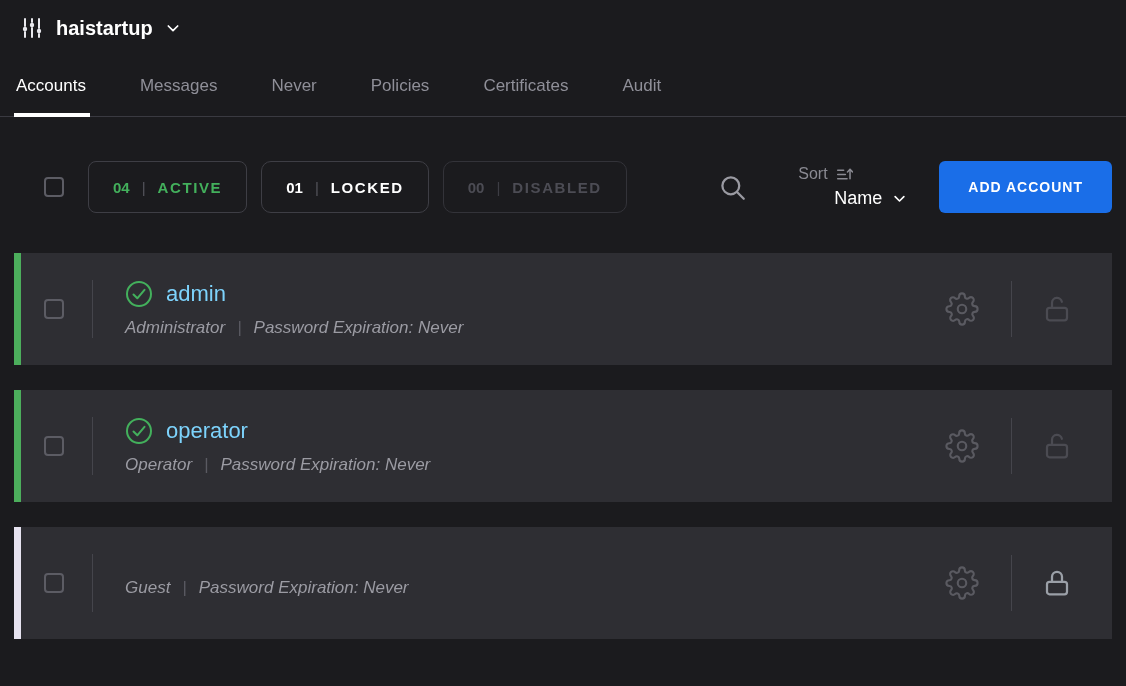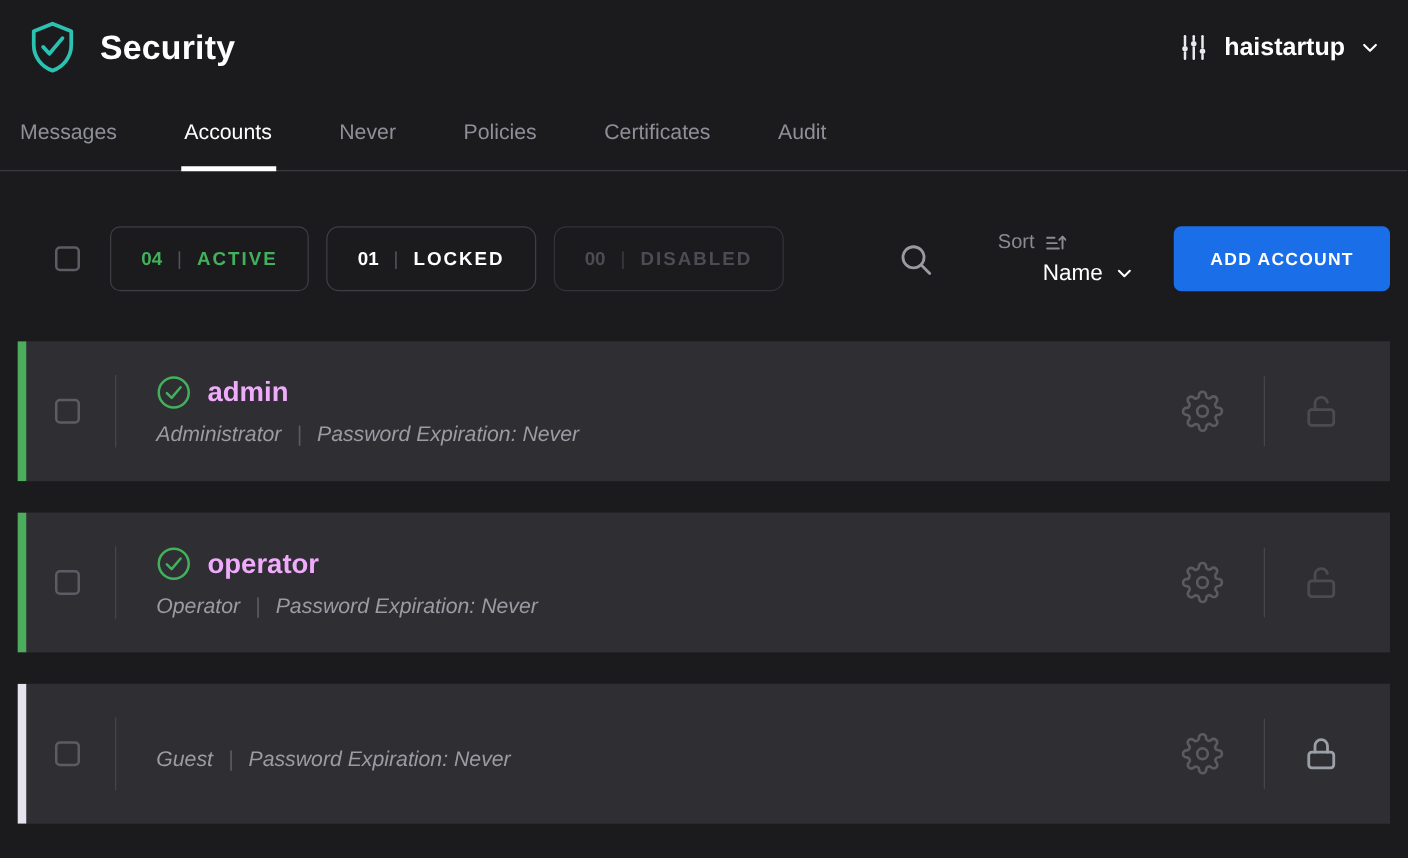--- a/index.html
+++ b/index.html
@@ -89,48 +89,39 @@
   .account-row::before {
     content:""; position:absolute; left:0; top:0; bottom:0; width:7px;
   }
   .row--active::before { background:#4cae5c; }
   .row--locked::before { background:#e6e3f0; }
 
   .account-row .checkbox { margin-left:30px; }
   .v-divider { width:1px; height:58px; background:#45454c; margin-left:28px; }
   .row-main { margin-left:32px; flex:1; min-width:0; }
   .row-title { display:flex; align-items:center; gap:13px; }
-  .row-name { font-size:22px; font-weight:700; color:#f0abfc; }
+  .row-name { font-size:22px; font-weight:400; color:#7dd3fc; }
   .row-sub {
     display:flex; align-items:center; gap:12px;
     margin-top:10px; font-size:17px; color:#9b9ba3;font-style:italic;
   }
   .row-sub .pipe { color:#5a5a62; }
 
   .row-actions { display:flex; align-items:center; margin-right:40px; }
   .gear-btn { color:#5a5a61; cursor:pointer; }
   .row-actions .v-divider { height:56px; margin:0 30px 0 32px; }
   .lock-btn { color:#4b4b52; cursor:pointer; }
   .lock-btn.lit { color:#9ba0a8; }
 
   svg { display:block; }
 </style>
 </head>
 <body>
 
 <header class="header">
-  <div class="header-left">
-    <span class="icon">
-      <svg width="44" height="44" viewBox="0 0 44 44" fill="none" stroke="#2cc2b2" stroke-width="3" stroke-linecap="round" stroke-linejoin="round">
-        <path d="M22 3 L37 9 V20 C37 29.5 30.8 37.3 22 40.5 C13.2 37.3 7 29.5 7 20 V9 Z"></path>
-        <polyline points="14.5,21.5 19.5,27 30,14.5"></polyline>
-      </svg>
-    </span>
-    <h1 class="page-title">Security</h1>
-  </div>
   <div class="header-right">
     <span class="icon">
       <svg width="24" height="24" viewBox="0 0 24 24" fill="none" stroke="#e9e9ee" stroke-width="2" stroke-linecap="round">
         <line x1="5" y1="3" x2="5" y2="10"></line>
           <circle cx="5" cy="13" r="2.2" fill="#e9e9ee" stroke="none"></circle>
           <line x1="5" y1="16" x2="5" y2="21"></line>
         <line x1="12" y1="3" x2="12" y2="6"></line>
           <circle cx="12" cy="9" r="2.2" fill="#e9e9ee" stroke="none"></circle>
           <line x1="12" y1="12" x2="12" y2="21"></line>
         <line x1="19" y1="3" x2="19" y2="12"></line>
@@ -141,22 +132,22 @@
     <span class="tenant-name">haistartup</span>
     <span class="icon">
       <svg width="16" height="16" viewBox="0 0 24 24" fill="none" stroke="#ffffff" stroke-width="2.6" stroke-linecap="round" stroke-linejoin="round">
         <polyline points="5,9 12,16 19,9"></polyline>
       </svg>
     </span>
   </div>
 </header>
 
 <nav class="tabs">
+  <div class="tab active">Accounts</div>
   <div class="tab">Messages</div>
-  <div class="tab active">Accounts</div>
   <div class="tab">Never</div>
   <div class="tab">Policies</div>
   <div class="tab">Certificates</div>
   <div class="tab">Audit</div>
 </nav>
 
 <div class="toolbar">
   <div class="checkbox"></div>
 
   <div class="chip chip--active">

